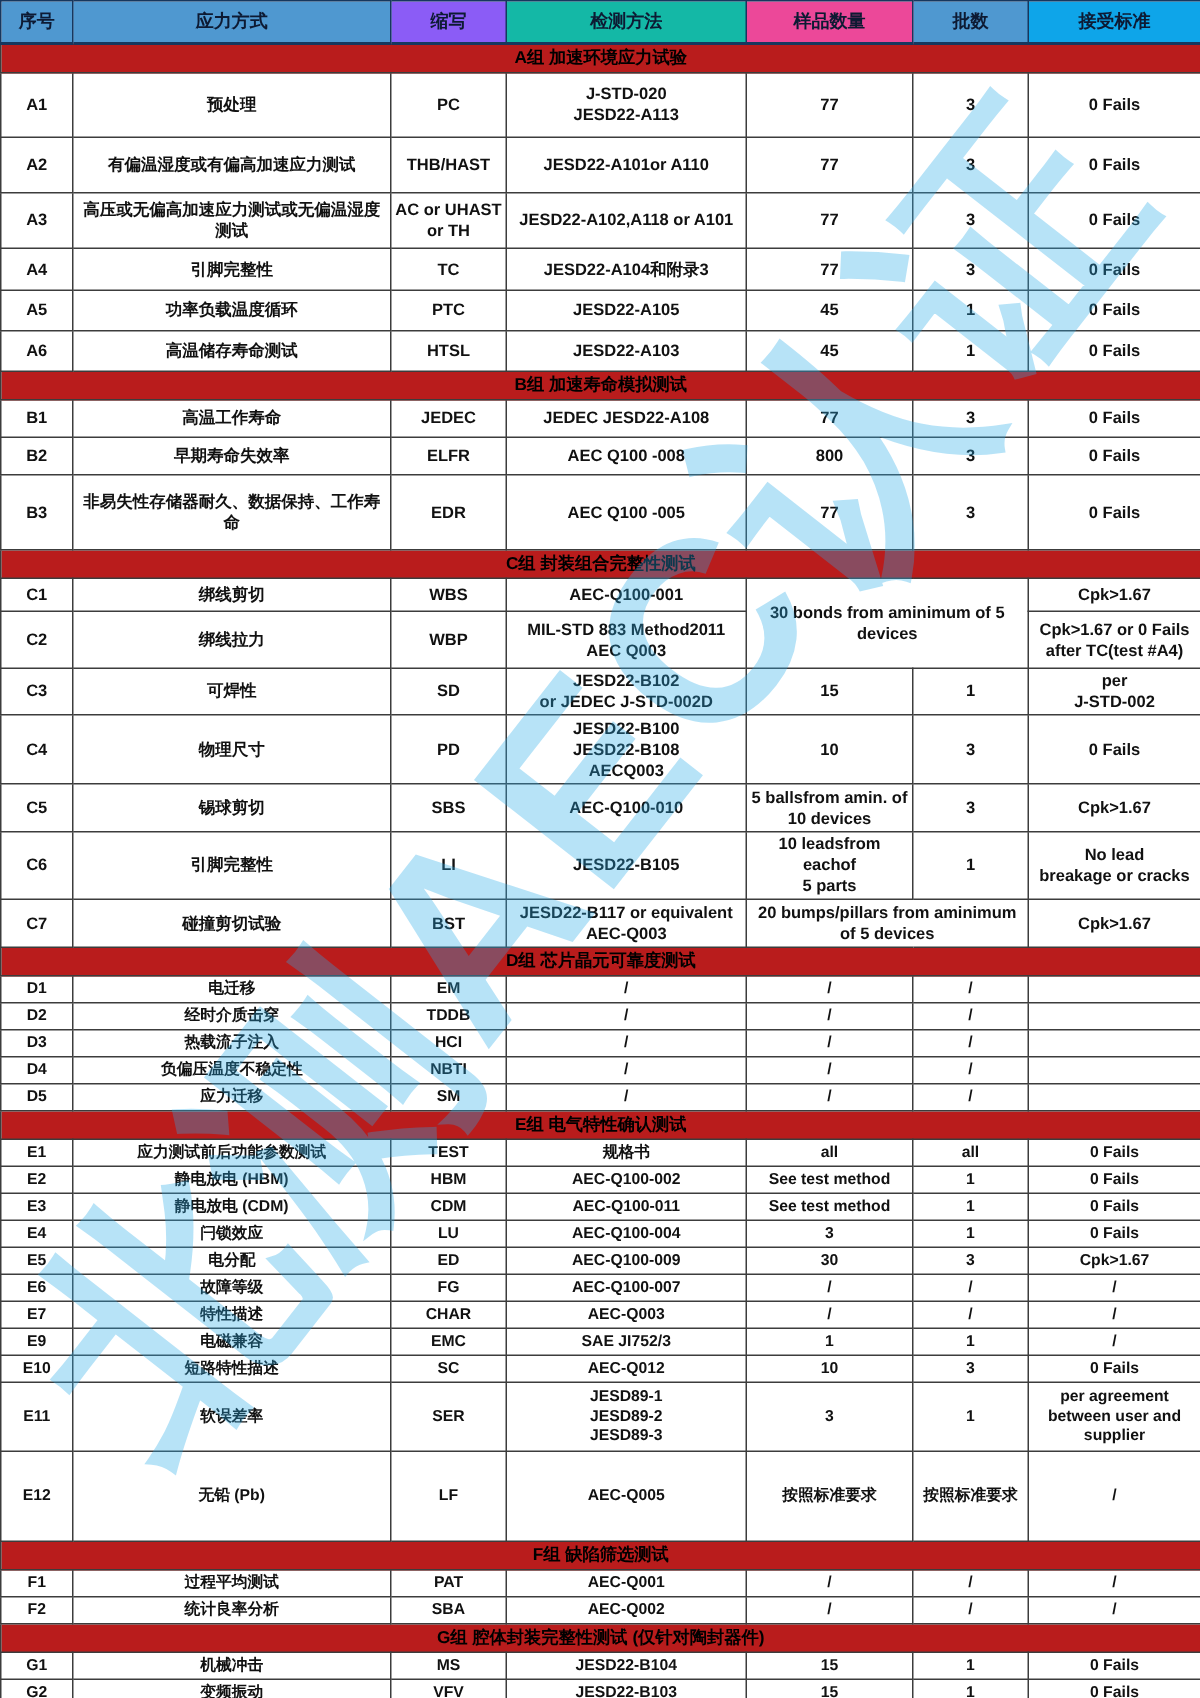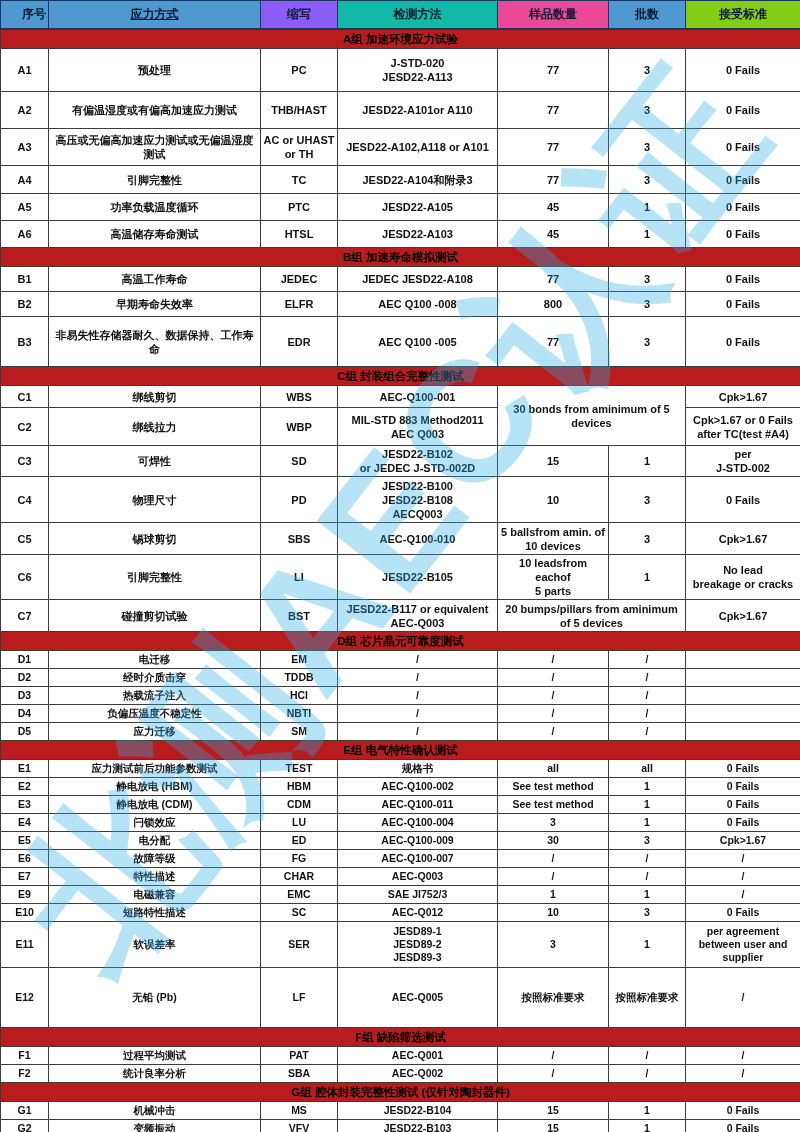--- a/index.html
+++ b/index.html
@@ -61,27 +61,27 @@
       <col style="width:48px">
         <col style="width:212px">
         <col style="width:77px">
       <col style="width:160px">
         <col style="width:111px">
         <col style="width:77px">
       <col style="width:115px">
     </colgroup>
     <thead>
       <tr>
-        <th style="background: rgb(79, 152, 208); text-align: right;">序号</th>
-        <th style="background: rgb(79, 152, 208); text-decoration: underline;">应力方式</th>
+        <th style="background: rgb(79, 152, 208);">序号</th>
+        <th style="background: rgb(79, 152, 208);">应力方式</th>
         <th style="background: #8b5cf6;">缩写</th>
         <th style="background: #14b8a6;">检测方法</th>
         <th style="background: #ec4899;">样品数量</th>
         <th style="background: rgb(79, 152, 208); margin-left: 48px;">批数</th>
-        <th style="background: #84cc16;">接受标准</th>
+        <th style="background: #0ea5e9;">接受标准</th>
       </tr>
     </thead>
     <tbody>
         <tr class="group-row">
           <td colspan="7">A组 加速环境应力试验</td>
         </tr>
         <tr class="r-lg" data-row="A1">
           <td>A1</td>
           <td>预处理</td>
           <td>PC</td>

